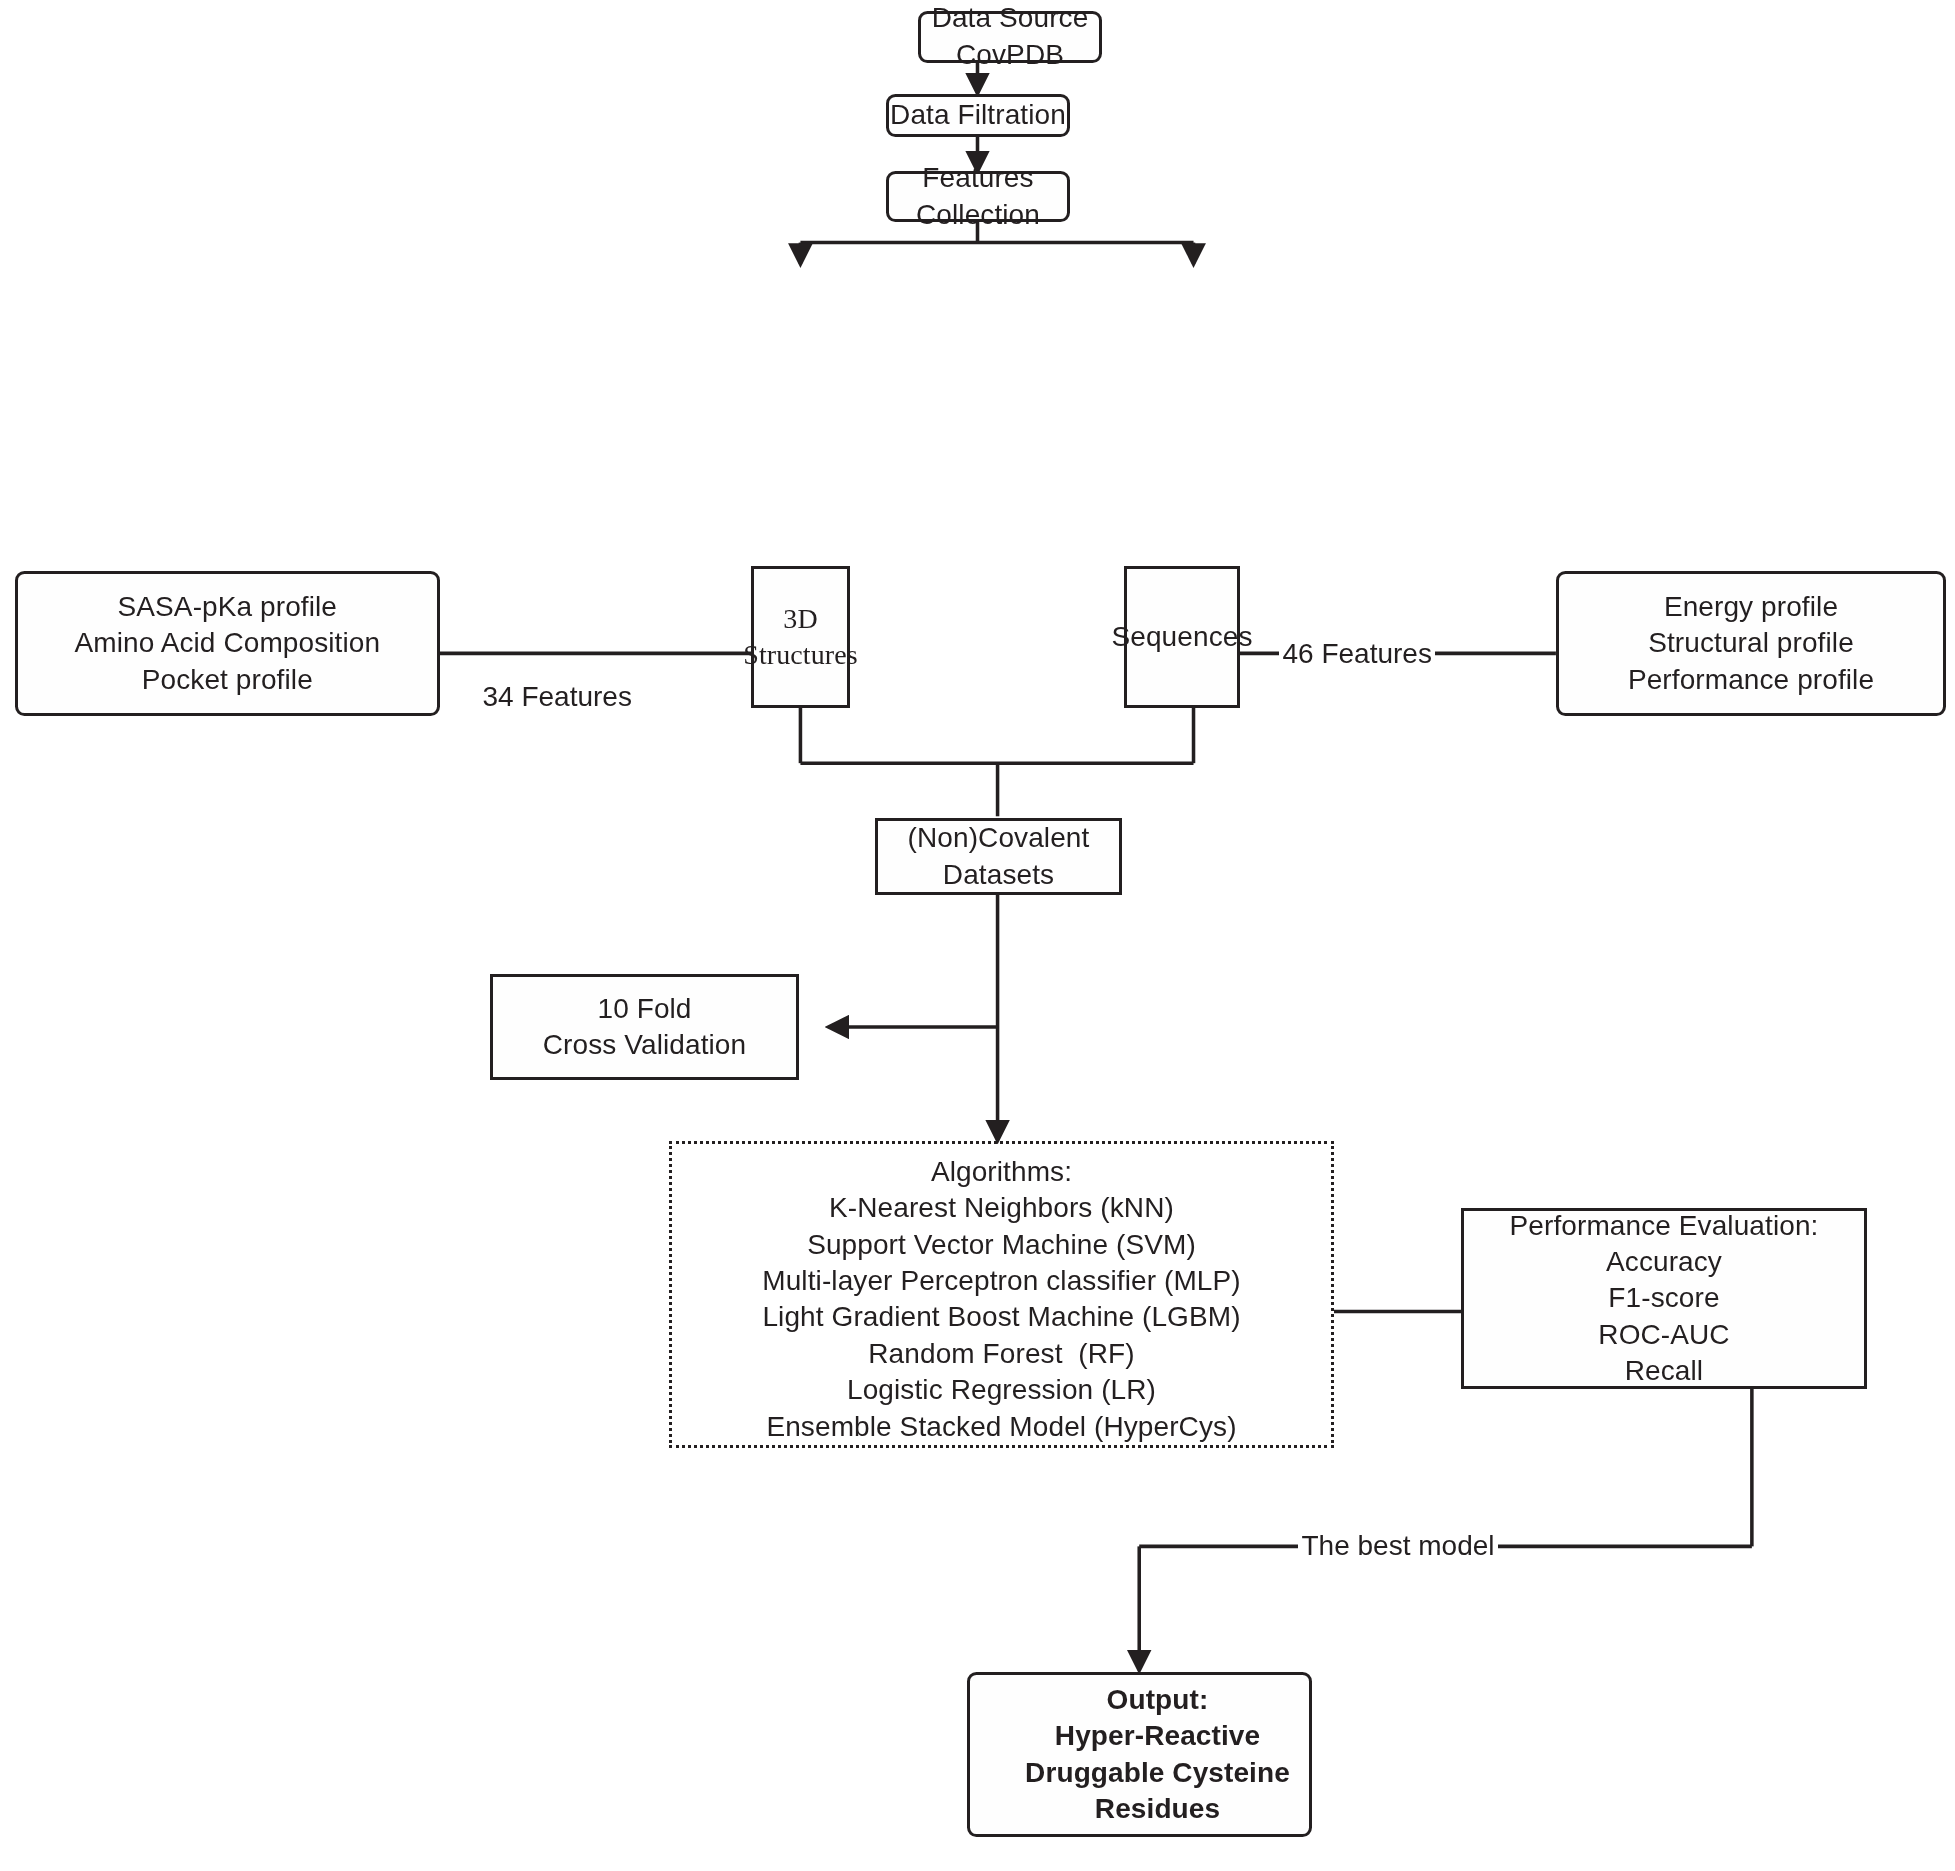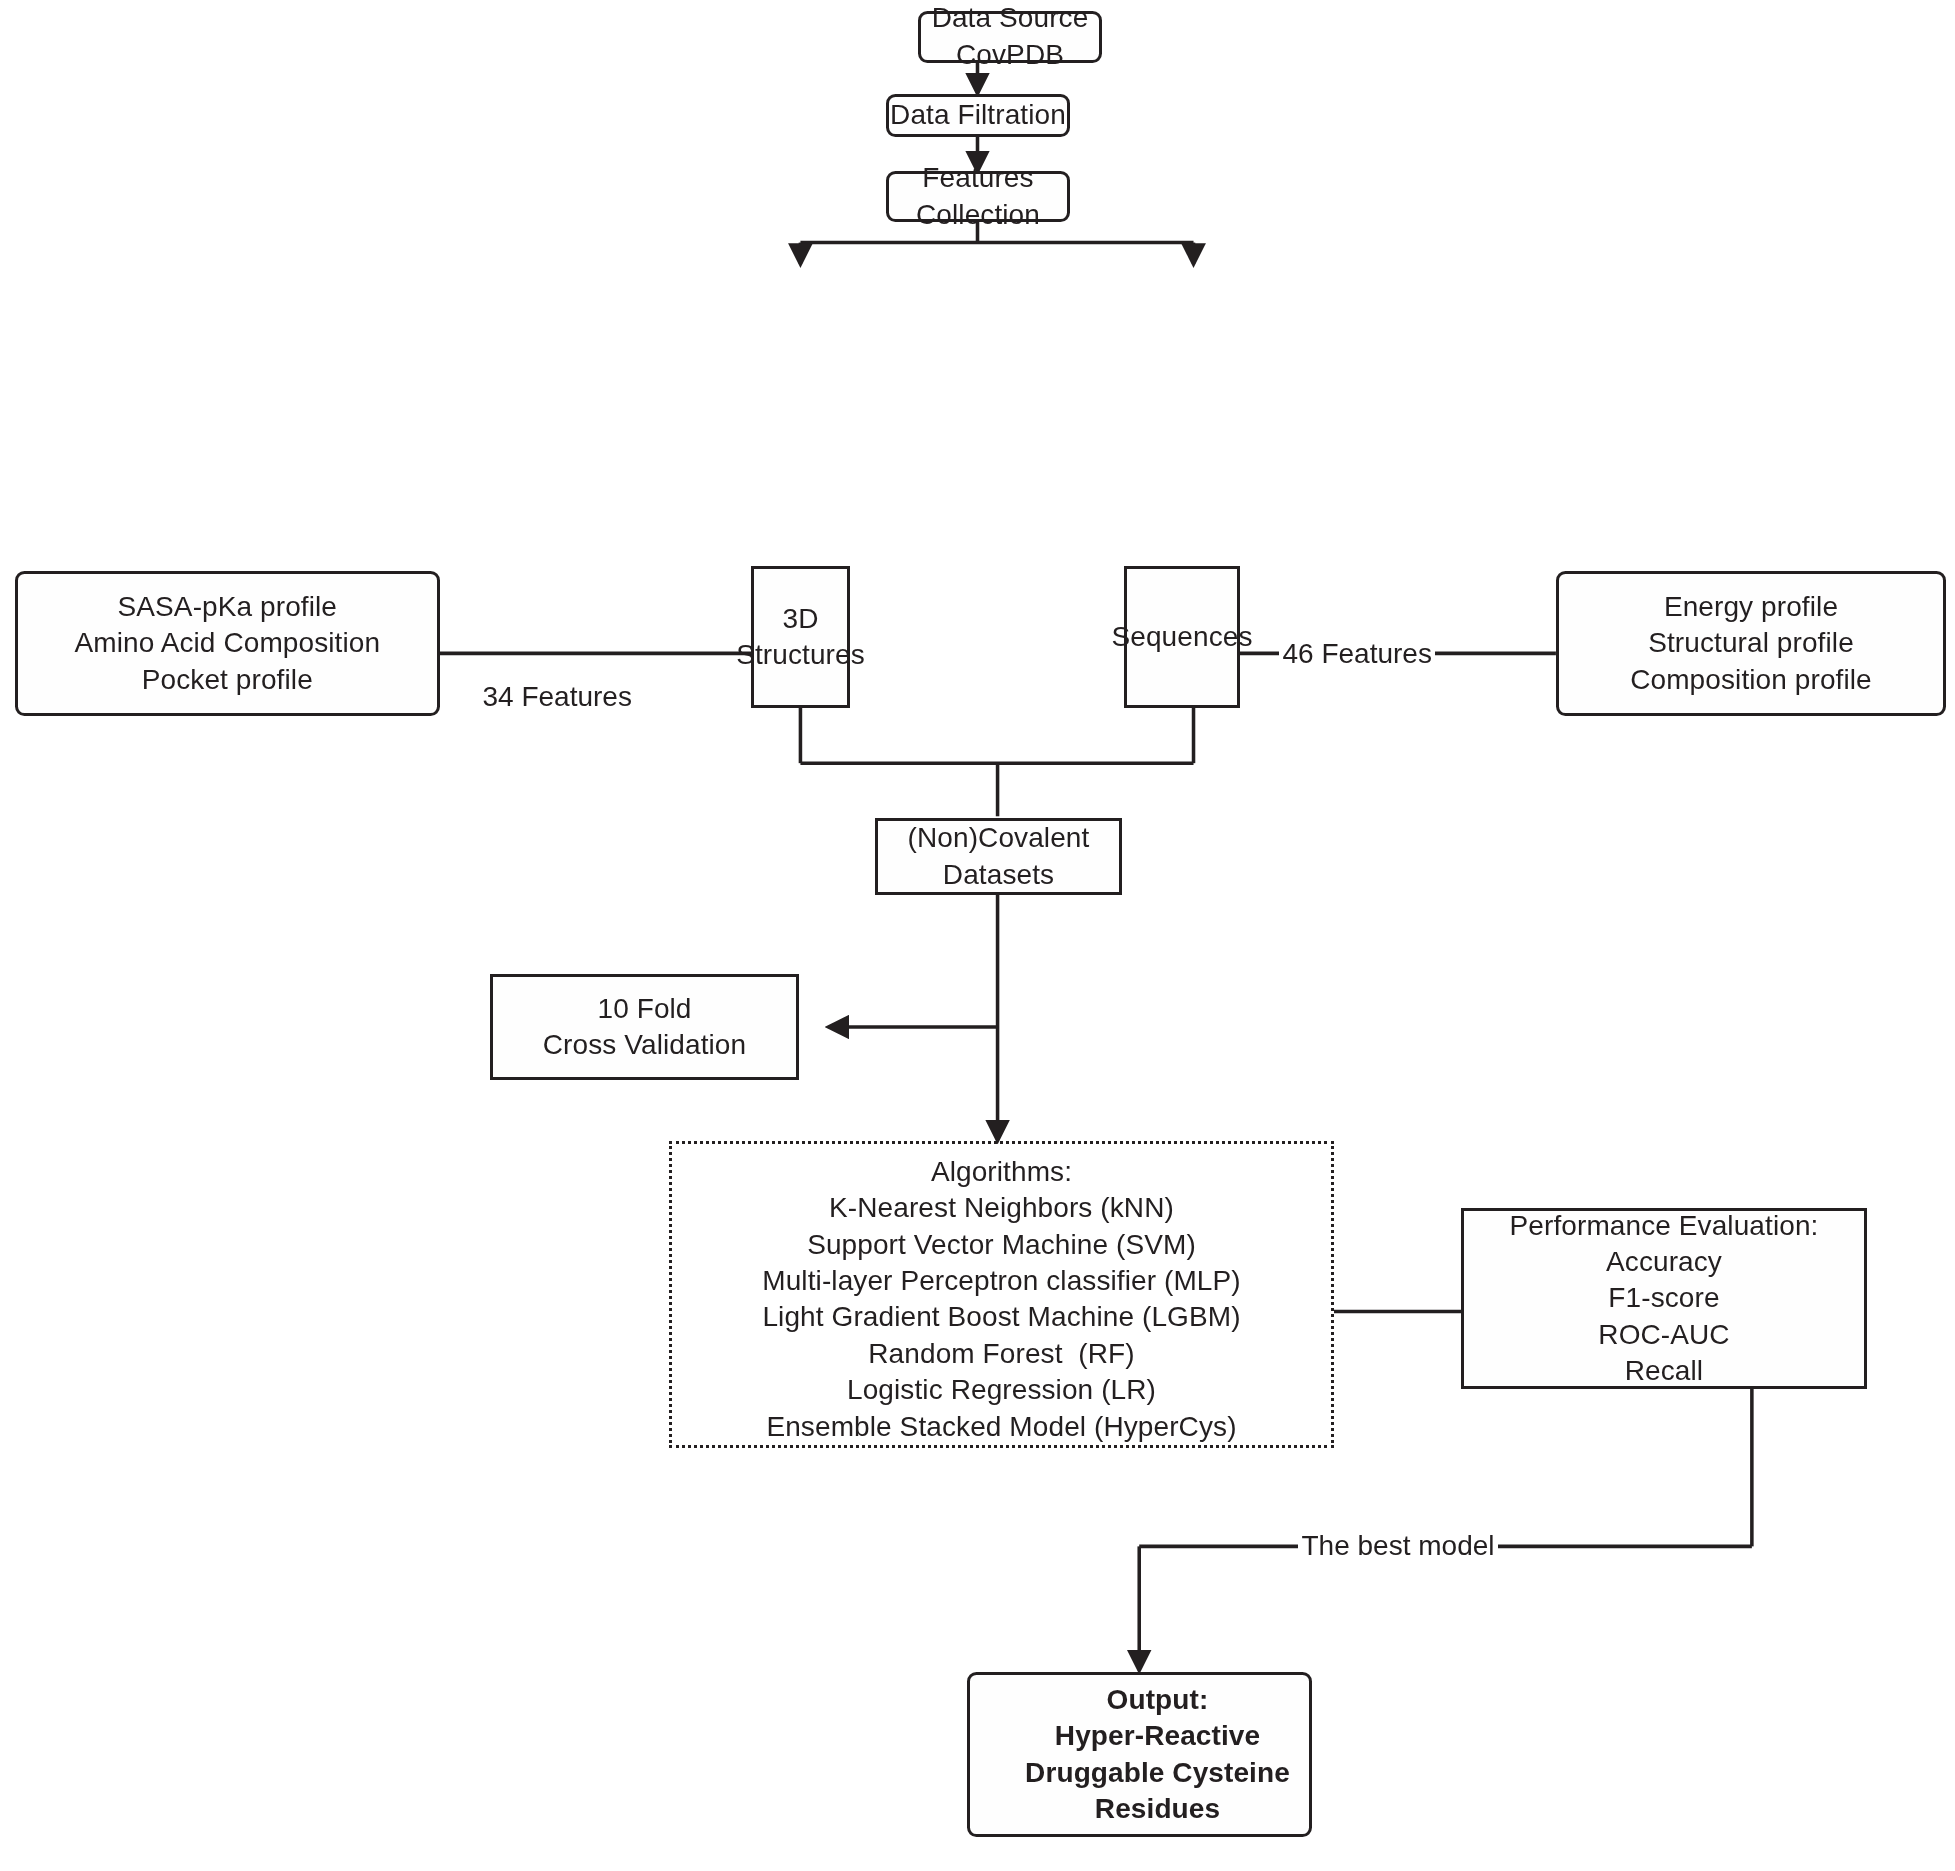--- a/index.html
+++ b/index.html
@@ -107,39 +107,39 @@
 
   <div class="node rounded" style="left:886px; top:94px; width:184px; height:43px;">
     <span class="ln">Data Filtration</span>
   </div>
 
   <div class="node rounded" style="left:886px; top:171px; width:184px; height:51px;">
     <span class="ln">Features</span>
     <span class="ln">Collection</span>
   </div>
 
-  <div class="node" style="left:751px; top:566px; width:99px; height:142px;">
+  <div class="node" style="left:751px; top:566px; width:99px; height:142px;font-family:Liberation Serif, serif;">
     <span class="ln">3D</span>
     <span class="ln">Structures</span>
   </div>
 
   <div class="node" style="left:1124px; top:566px; width:116px; height:142px;">
     <span class="ln">Sequences</span>
   </div>
 
   <div class="node rounded" style="left:14.8px; top:571px; width:425px; height:145px;">
     <span class="ln">SASA-pKa profile</span>
     <span class="ln">Amino Acid Composition</span>
     <span class="ln">Pocket profile</span>
   </div>
 
   <div class="node rounded" style="left:1556px; top:571px; width:390px; height:145px;">
     <span class="ln">Energy profile</span>
     <span class="ln">Structural profile</span>
-    <span class="ln">Composition profile</span>
+    <span class="ln">Performance profile</span>
   </div>
 
   <div class="node" style="left:875px; top:818px; width:247px; height:77px;">
     <span class="ln">(Non)Covalent</span>
     <span class="ln">Datasets</span>
   </div>
 
   <div class="node" style="left:490px; top:974px; width:309px; height:106px;">
     <span class="ln">10 Fold</span>
     <span class="ln">Cross Validation</span>

